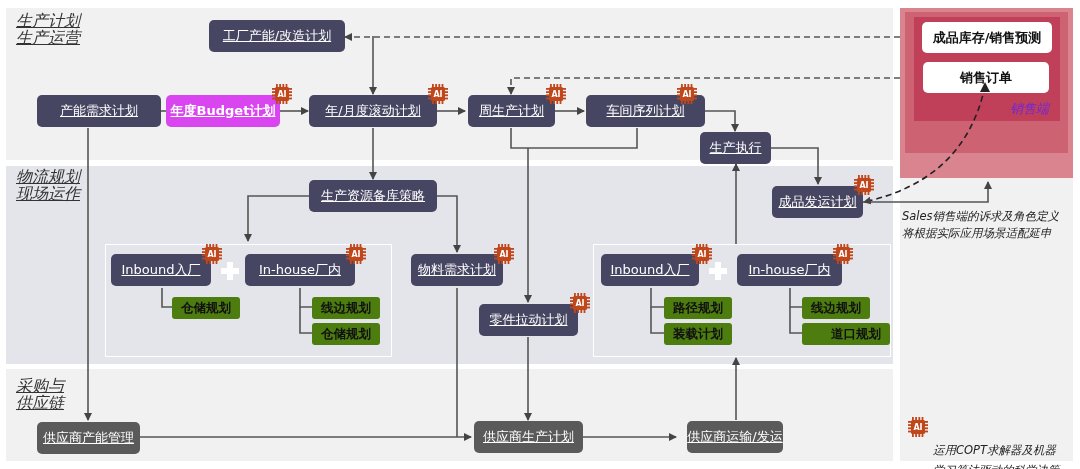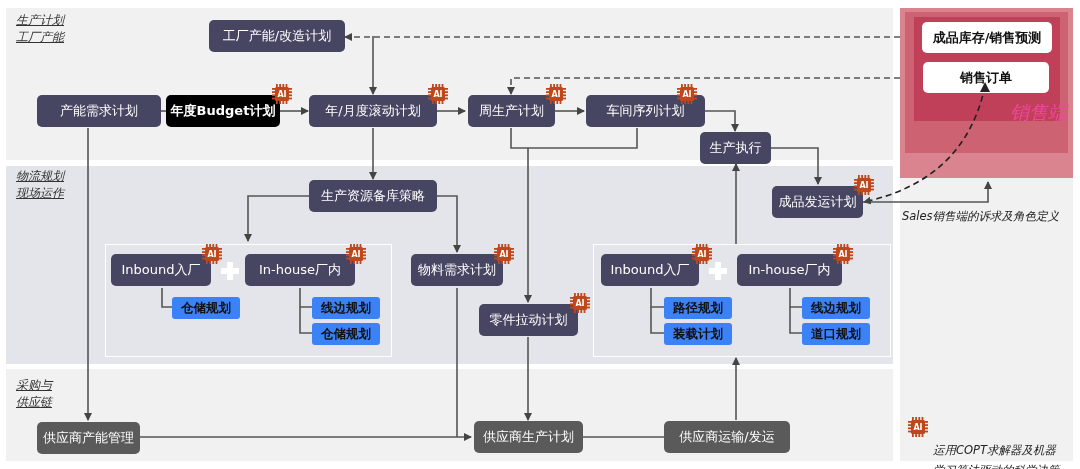--- a/index.html
+++ b/index.html
@@ -3,57 +3,57 @@
 <meta charset="utf-8">
 <style>
   html, body { margin:0; padding:0; background:#ffffff; }
   body { width:1080px; height:469px; position:relative; overflow:hidden;
          font-family:"DejaVu Sans","Liberation Sans",sans-serif; }
   .band { position:absolute; }
   .band1 { left:6px; top:8px; width:887px; height:152px; background:#f1f1f1; }
   .band2 { left:6px; top:166px; width:887px; height:198px; background:#e4e5ea; }
   .band3 { left:6px; top:369px; width:887px; height:92px; background:#f1f1f1; }
   .band-right { left:900px; top:178px; width:173px; height:283px; background:#f1f1f1; }
-  .band-label { position:absolute; font-style:italic; font-size:12px; line-height:17px;
+  .band-label { position:absolute; font-style:italic; font-size:16px; line-height:17px;
                 color:#333; text-decoration:underline; }
   .node { position:absolute; height:32px; border-radius:5px; color:#fff; font-size:13px;
           display:flex; align-items:center; justify-content:center; white-space:nowrap;
-          box-sizing:border-box; }
+          box-sizing:border-box;text-decoration:underline; }
   .navy { background:#464562; }
-  .red { background:#000000; font-weight:bold; }
+  .red { background:#d946ef; font-weight:bold; }
   .gray { background:#5a5a5a; }
-  .sub { position:absolute; height:22px; background:#3b82f6; border-radius:3px;
+  .sub { position:absolute; height:22px; background:#4d7c0f; border-radius:3px;
          font-size:12.5px; font-weight:bold; color:#111; display:flex; align-items:center;
          justify-content:center; white-space:nowrap; width:68px; }
   .group { position:absolute; border:1.5px solid #ffffff; box-sizing:border-box; }
   .plus { position:absolute; width:18px; height:18px; }
   .plus::before, .plus::after { content:""; position:absolute; background:#fff; }
   .plus::before { left:6px; top:0; width:6px; height:18px; }
   .plus::after { left:0; top:6px; width:18px; height:6px; }
   .ai { position:absolute; width:22px; height:22px; }
   .sales-outer { position:absolute; left:900px; top:8px; width:173px; height:170px; background:#d9848f; }
   .sales-mid { position:absolute; left:905px; top:12px; width:163px; height:141px; background:#cc6272; }
   .sales-inner { position:absolute; left:914px; top:17px; width:146px; height:104px; background:#c0405a; }
   .sales-card { position:absolute; background:#fff; border-radius:5px; font-weight:bold; font-size:13px;
                 color:#111; display:flex; align-items:center; justify-content:center; white-space:nowrap; }
-  .sales-label { position:absolute; left:1010px; top:100px; color:#ec4899; font-style:italic; font-size:19px;font-family:Liberation Mono, monospace; }
+  .sales-label { position:absolute; left:1010px; top:100px; color:#6d28d9; font-style:italic; font-size:13px;font-family:Liberation Mono, monospace; }
   .note { position:absolute; font-style:italic; font-size:11.5px; line-height:17px; color:#222; white-space:nowrap; }
   svg.lines { position:absolute; left:0; top:0; }
 </style>
 </head>
 <body>
 
 <div class="band band1"></div>
 <div class="band band2"></div>
 <div class="band band3"></div>
 <div class="band band-right"></div>
 
 <div class="band-label" style="left:16px;top:12px;">
   <div>生产计划</div>
-  <div>工厂产能</div>
+  <div>生产运营</div>
 </div>
 <div class="band-label" style="left:16px;top:168px;">
   <div>物流规划</div>
   <div>现场运作</div>
 </div>
 <div class="band-label" style="left:16px;top:377px;">
   <div>采购与</div>
   <div>供应链</div>
 </div>
 
@@ -134,36 +134,36 @@
 <div class="node navy" style="left:309px;top:95px;width:128px;">年/月度滚动计划</div>
 <div class="node navy" style="left:468px;top:95px;width:87px;">周生产计划</div>
 <div class="node navy" style="left:586px;top:95px;width:119px;">车间序列计划</div>
 <div class="node navy" style="left:700px;top:132px;width:71px;">生产执行</div>
 <div class="node navy" style="left:772px;top:186px;width:91px;">成品发运计划</div>
 <div class="node navy" style="left:309px;top:180px;width:128px;">生产资源备库策略</div>
 <div class="node navy" style="left:411px;top:254px;width:92px;">物料需求计划</div>
 <div class="node navy" style="left:479px;top:304px;width:99px;">零件拉动计划</div>
 <div class="node gray" style="left:37px;top:422px;width:103px;">供应商产能管理</div>
 <div class="node gray" style="left:474px;top:421px;width:109px;">供应商生产计划</div>
-<div class="node gray" style="left:664px;top:421px;width:126px;">供应商运输/发运</div>
+<div class="node gray" style="left:687px;top:421px;width:96px;">供应商运输/发运</div>
 
 <div class="node navy" style="left:111px;top:254px;width:100px;">Inbound入厂</div>
 <div class="plus" style="left:221px;top:262px;"></div>
 <div class="node navy" style="left:245px;top:254px;width:110px;">In-house厂内</div>
 <div class="sub" style="left:172px;top:297px;">仓储规划</div>
 <div class="sub" style="left:312px;top:297px;">线边规划</div>
 <div class="sub" style="left:312px;top:323px;">仓储规划</div>
 
 <div class="node navy" style="left:601px;top:254px;width:98px;">Inbound入厂</div>
 <div class="plus" style="left:709px;top:262px;"></div>
 <div class="node navy" style="left:737px;top:254px;width:105px;">In-house厂内</div>
 <div class="sub" style="left:664px;top:297px;">路径规划</div>
 <div class="sub" style="left:664px;top:323px;">装载计划</div>
 <div class="sub" style="left:802px;top:297px;">线边规划</div>
-<div class="sub" style="left:802px;top:323px;">道口规划</div>
+<div class="sub" style="left:802px;top:323px;padding-left:20px;">道口规划</div>
 
 <div id="ai-layer">
     <div class="ai" style="left: 271px; top: 83px;"><svg width="22" height="22" viewBox="0 0 22 22">
         <g fill="#c0461b">
           <rect x="5" y="1" width="1.8" height="4"></rect>
           <rect x="5" y="17" width="1.8" height="4"></rect>
           <rect x="1" y="5" width="4" height="1.8"></rect>
           <rect x="17" y="5" width="4" height="1.8"></rect>
           <rect x="8.2" y="1" width="1.8" height="4"></rect>
           <rect x="8.2" y="17" width="1.8" height="4"></rect>
@@ -398,20 +398,21 @@
           <rect x="1" y="14.600000000000001" width="4" height="1.8"></rect>
           <rect x="17" y="14.600000000000001" width="4" height="1.8"></rect>
           <rect x="4" y="4" width="14" height="14" rx="1.5"></rect>
         </g>
         <text x="11" y="14.3" text-anchor="middle" font-size="8" font-weight="bold" fill="#fff" font-family="DejaVu Sans, sans-serif">AI</text>
       </svg></div>
   </div>
 
 <div class="note" style="left:902px;top:208px;">
   <div>Sales销售端的诉求及角色定义</div>
+  <div>将根据实际应用场景适配延申</div>
 </div>
 <div id="legend-icon-slot" style="position:absolute;left:907px;top:416px;width:22px;height:22px;"><svg width="22" height="22" viewBox="0 0 22 22">
       <g fill="#c0461b">
         <rect x="5" y="1" width="1.8" height="4"></rect>
         <rect x="5" y="17" width="1.8" height="4"></rect>
         <rect x="1" y="5" width="4" height="1.8"></rect>
         <rect x="17" y="5" width="4" height="1.8"></rect>
         <rect x="8.2" y="1" width="1.8" height="4"></rect>
         <rect x="8.2" y="17" width="1.8" height="4"></rect>
         <rect x="1" y="8.2" width="4" height="1.8"></rect>

